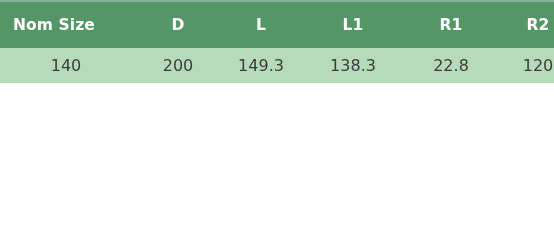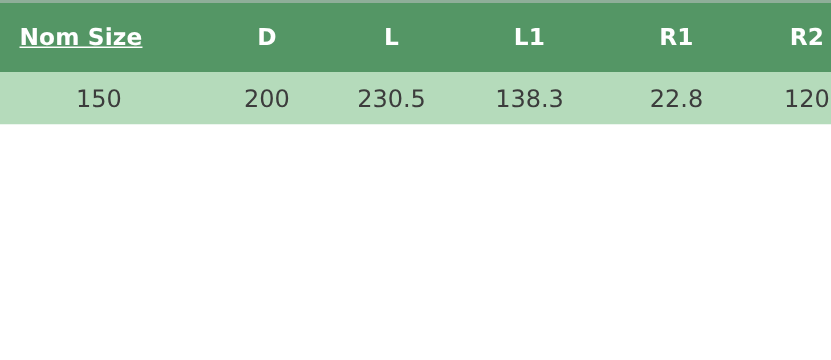--- a/index.html
+++ b/index.html
@@ -56,21 +56,21 @@
   tr.data-row td {
     height: 35px;
     background: #b5dbbb;
     color: #3c3c3c;
     font-weight: normal;
     font-size: 16px;
     line-height: 18px;
   }
 
   
-  .w-nom  { width: 96px; text-decoration: underline; }
+  .w-nom  { width: 96px; }
   .w-d    { width: 92px; }
   .w-l    { width: 74px; }
   .w-l1   { width: 110px; }
   .w-r1   { width: 86px; }
   .w-r2   { width: 88px; }
 </style>
 </head>
 <body>
 
 <div class="spec-table-wrap">
@@ -80,22 +80,22 @@
         <th class="col-nom w-nom">Nom Size</th>
         <th class="w-d">D</th>
         <th class="w-l">L</th>
         <th class="w-l1">L1</th>
         <th class="w-r1">R1</th>
         <th class="w-r2">R2</th>
       </tr>
     </thead>
     <tbody>
       <tr class="data-row">
-        <td>150</td>
+        <td>140</td>
         <td>200</td>
-        <td>230.5</td>
+        <td>149.3</td>
         <td>138.3</td>
         <td>22.8</td>
         <td>120</td>
       </tr>
     </tbody>
   </table>
 </div>
 
 </body></html>

